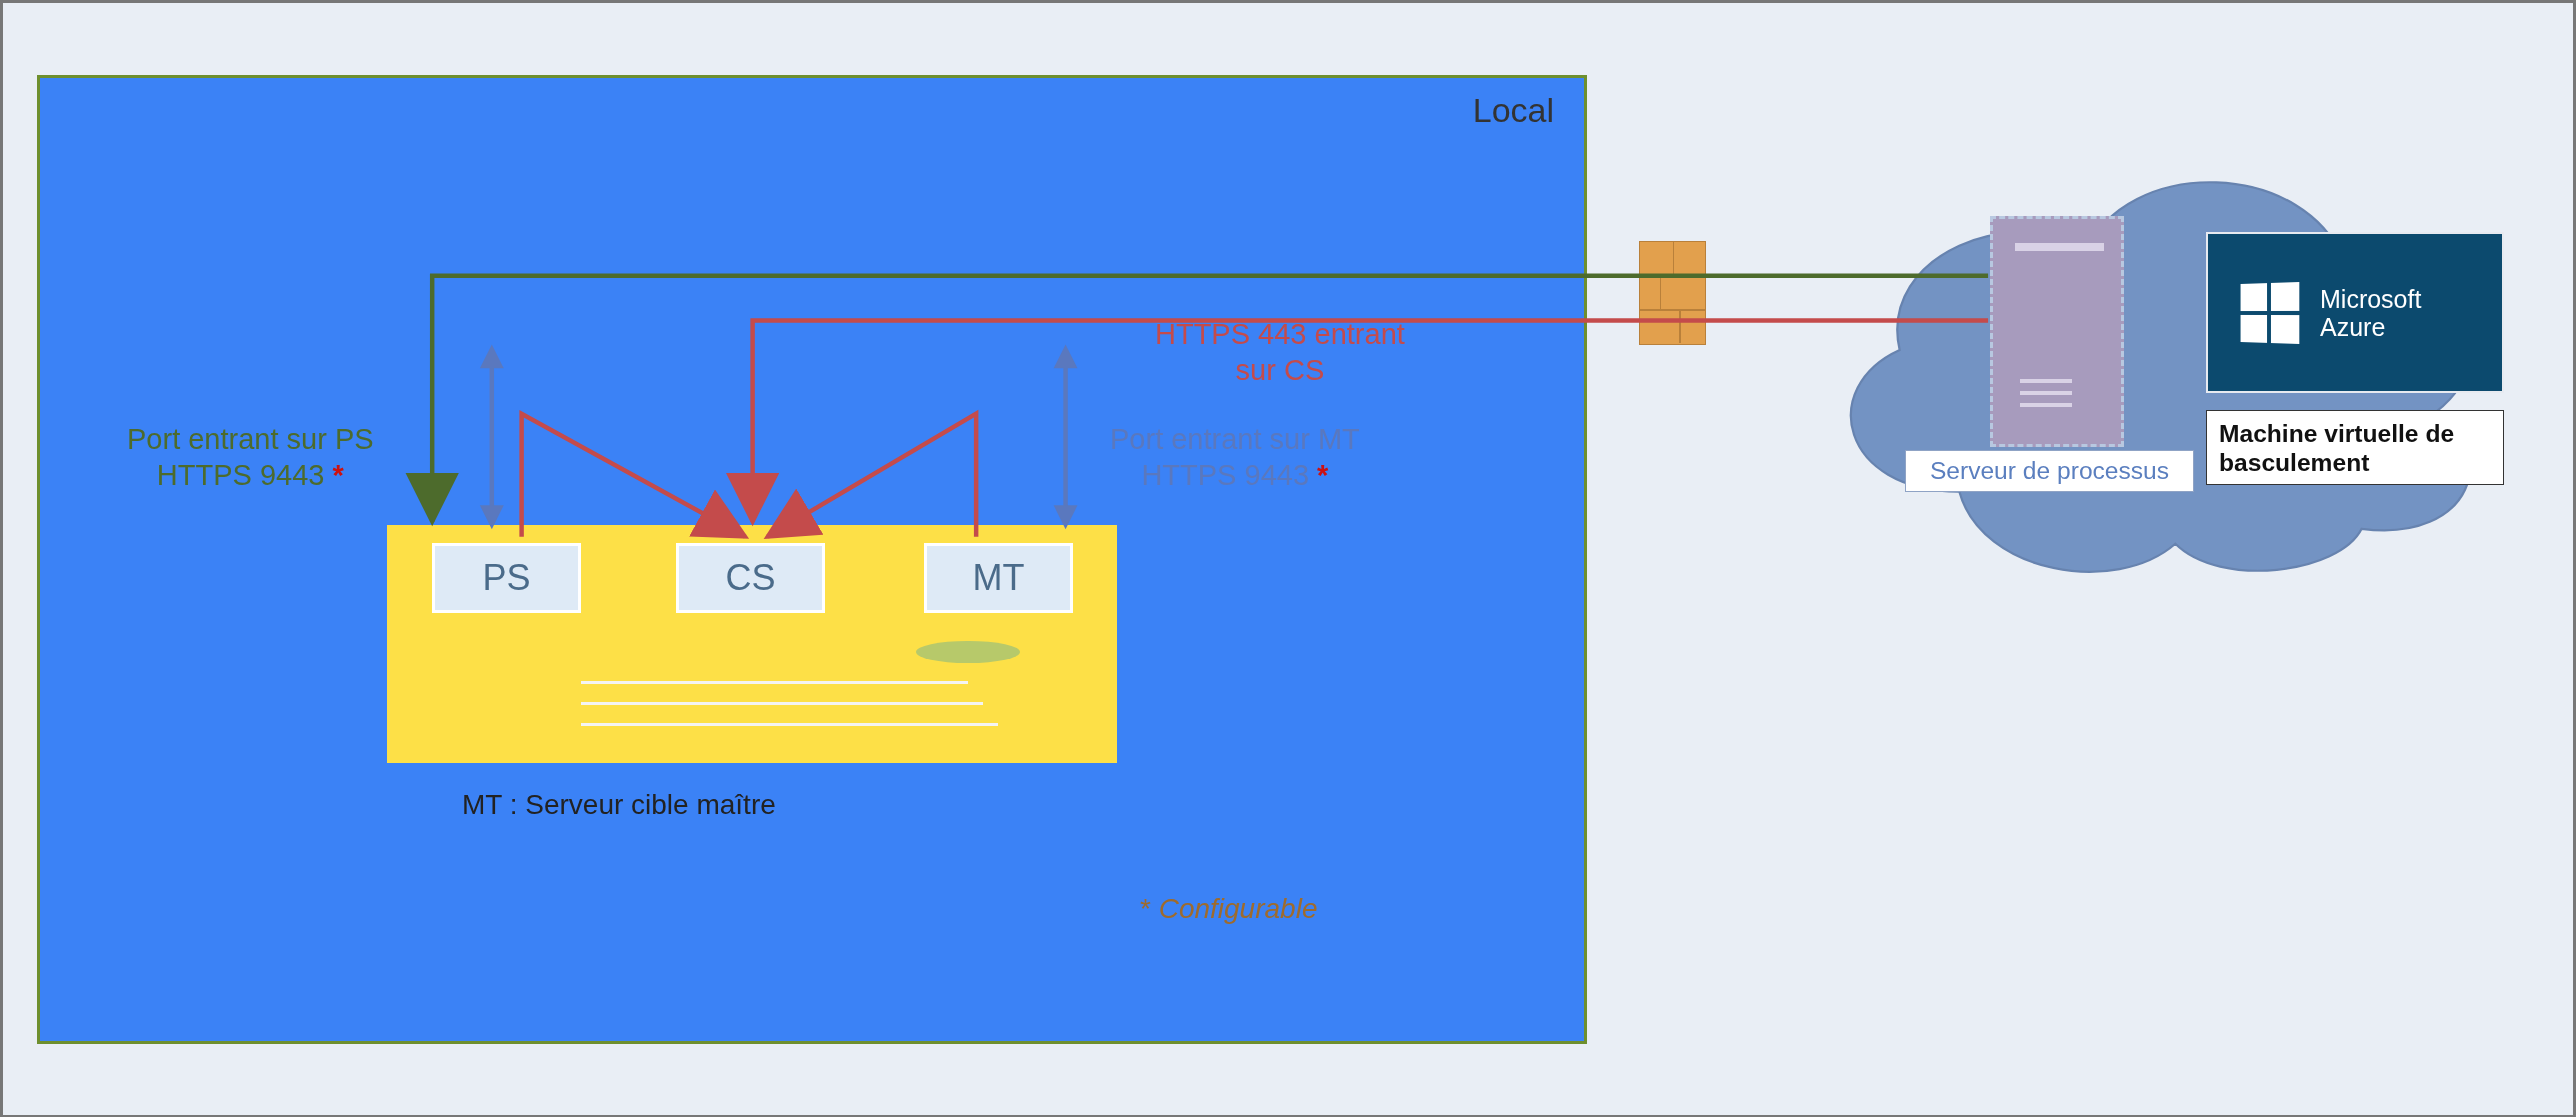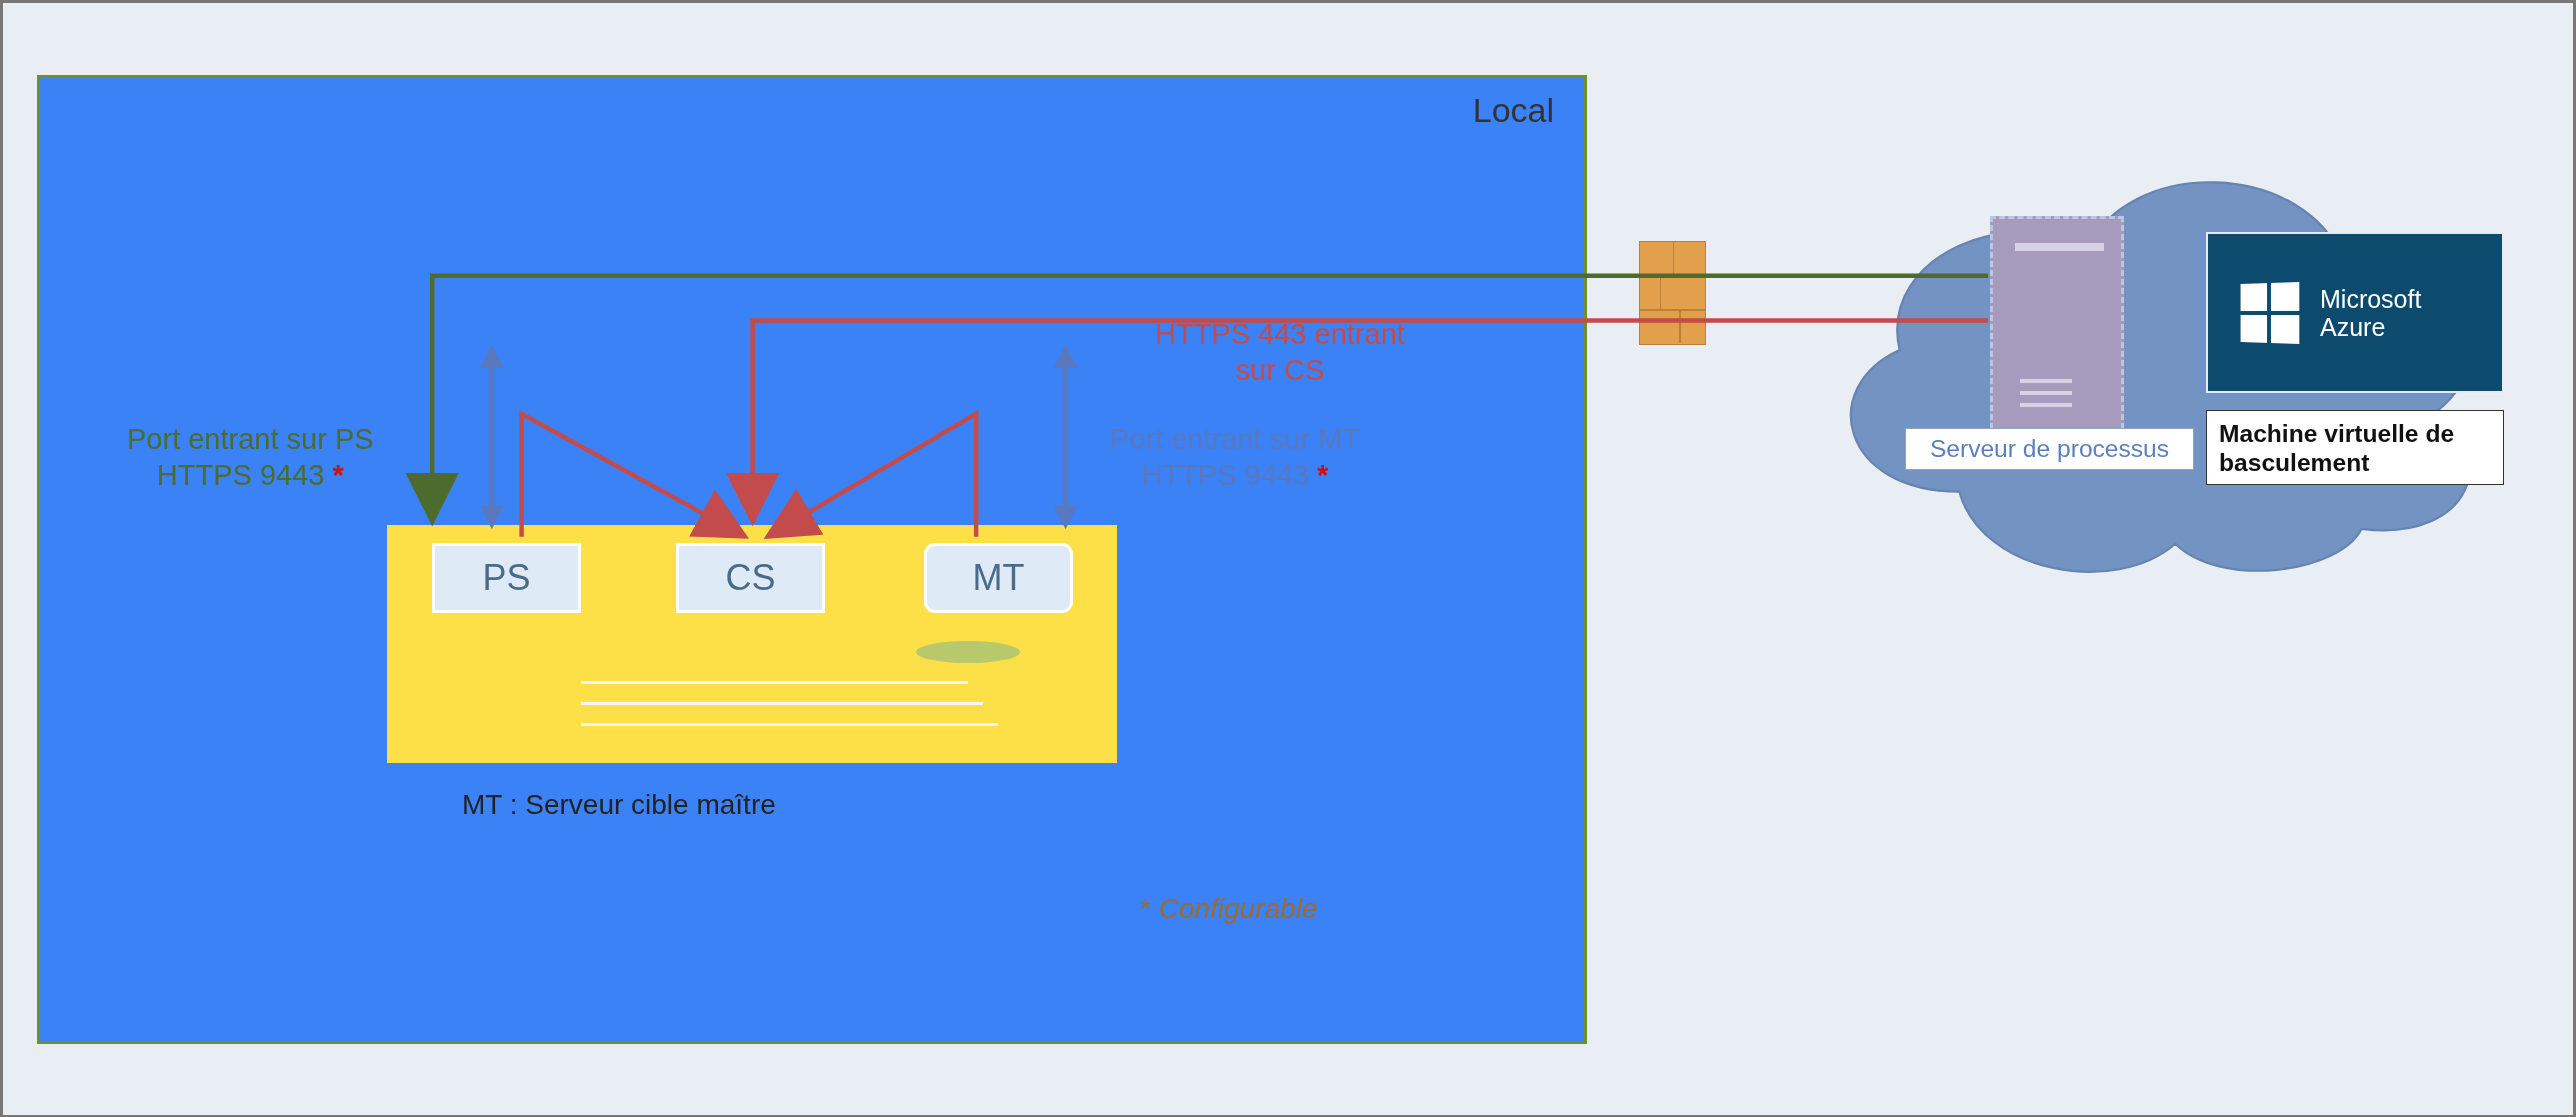--- a/index.html
+++ b/index.html
@@ -49,21 +49,21 @@
     border: 3px solid #fff;
     display: flex;
     align-items: center;
     justify-content: center;
     font-size: 36px;
     color: #4a6b8a;
     font-weight: 500;
   }
   .ps-box { left: 45px; }
   .cs-box { left: 289px; }
-  .mt-box { left: 537px; border-radius: 11px; }
+  .mt-box { left: 537px; }
   .green-oval {
     position: absolute;
     left: 529px;
     top: 116px;
     width: 104px;
     height: 22.4px;
     background: #b7c96a;
     border-radius: 50%;
   }
   .server-line {
@@ -167,21 +167,21 @@
     height: 231px;
     border: 3.7px dashed #b8c8e0;
     background: #a79bbd;
   }
   .cloud-server .top { position: absolute; top: 24px; left: 22.4px; width: 89px; height: 7.5px; background: #d9d2e6; }
   .cloud-server .bars { position: absolute; bottom: 37px; left: 27px; }
   .cloud-server .bars div { width: 52px; height: 4.5px; background: #d9d2e6; margin-top: 7.5px; }
   .cloud-server-label {
     position: absolute;
     left: 1905px;
-    top: 428px;
+    top: 450px;
     width: 289px;
     padding: 6px 0;
     background: #fff;
     border: 1.5px solid #8fa3c5;
     font-size: 24.6px;
     color: #5b7fbf;
     text-align: center;
   }
   .azure-box {
     position: absolute;

